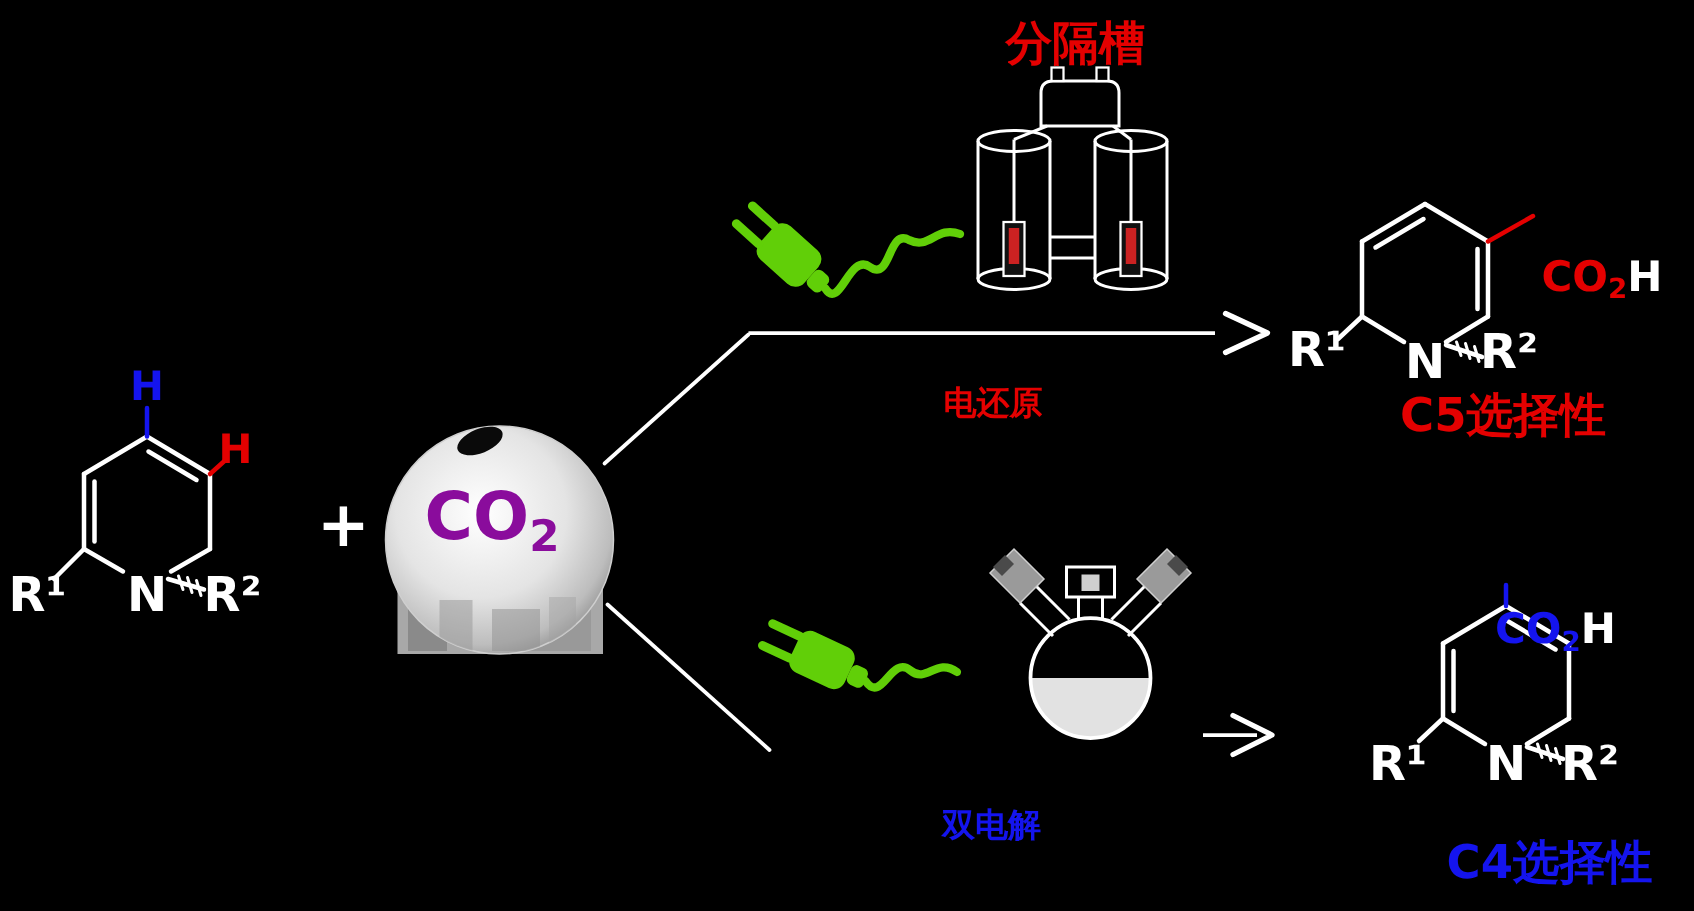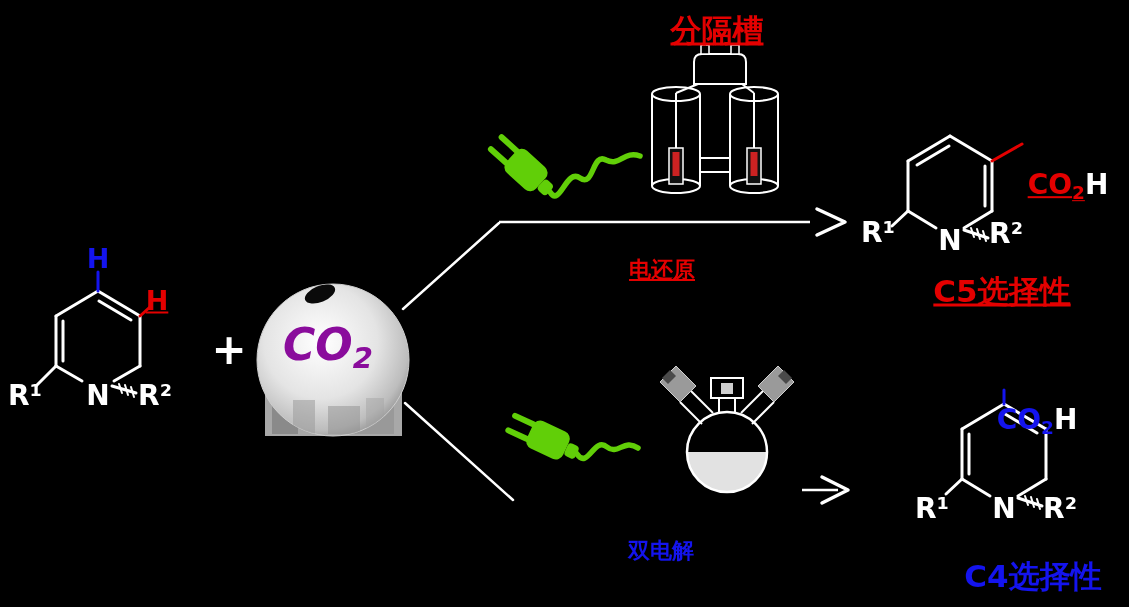--- a/index.html
+++ b/index.html
@@ -2,27 +2,27 @@
 <html><head>
 <meta charset="utf-8">
 <style>
   * { margin:0; padding:0; box-sizing:border-box; }
   html,body { background:#000; }
   body { width:1129px; height:607px; position:relative; overflow:hidden;
          font-family:"DejaVu Sans", sans-serif; }
   #canvas { position:absolute; left:0; top:0; width:1129px; height:607px; background:#000; }
   svg.art { position:absolute; left:0; top:0; }
   .t { position:absolute; transform:translate(-50%,-50%); font-weight:bold; white-space:nowrap; line-height:1; }
-  .red    { color:#e40000;text-decoration:underline; }
+  .red    { color:#e40000; }
   .blue   { color:#1414ee; }
   .white  { color:#ffffff; }
   .purple { color:#8a0c9c; }
   .s44 { font-size:44px; } .s42 { font-size:42px; }
   .s31 { font-size:31px; } .s30 { font-size:22px;margin-top:13px; }
-  .s28 { font-size:28px;margin-top:46px; } .s27 { font-size:27px; } .s26 { font-size:28px; }
+  .s28 { font-size:28px;margin-top:46px; } .s27 { font-size:27px; } .s26 { font-size:32px; }
   .sub { font-size:0.66em; vertical-align:-0.28em; }
 </style>
 </head>
 <body>
 
 <div id="canvas">
 
 <svg class="art" width="1129" height="607" viewBox="0 0 1129 607">
   <defs>
     <radialGradient id="ballGrad" cx="42%" cy="38%" r="68%">
@@ -206,27 +206,27 @@
   </g>
 </svg>
 
 <span class="t blue s27" style="left:98px;  top:258px;">H</span>
 <span class="t red s27" style="left:157px; top:300px;">H</span>
 <span class="t white s26" style="left:25px;  top:396px;">R¹</span>
 <span class="t white s26" style="left:98px;  top:396px;">N</span>
 <span class="t white s26" style="left:155px; top:396px;">R²</span>
 <span class="t white s42" style="left:229px; top:350px;">+</span>
 
-<div class="t s44 purple" style="left:328px; top:348px;font-style:italic;">
+<div class="t s44 purple" style="left:328px; top:348px;">
   <span>CO</span><span class="sub">2</span>
 </div>
 
 <span class="t red s31" style="left:717px; top:30px;">分隔槽</span>
 <span class="t red s30" style="left:662px; top:257px;">电还原</span>
-<span class="t red s31" style="left:1002px; top:291px;">C5选择性</span>
+<span class="t red s31" style="left:1002px; top:278px;">C5选择性</span>
 
 <div class="t s28" style="left:1068px; top:141px;">
   <span class="red">CO</span><span class="red sub">2</span><span class="white">H</span>
 </div>
 <span class="t white s26" style="left:878px;  top:233px;">R¹</span>
 <span class="t white s26" style="left:950px;  top:241px;">N</span>
 <span class="t white s26" style="left:1006px; top:234px;">R²</span>
 
 <span class="t blue s30" style="left:661px; top:538px;">双电解</span>
 <span class="t blue s31" style="left:996px; top:576px;margin-left:37px;">C4选择性</span>

